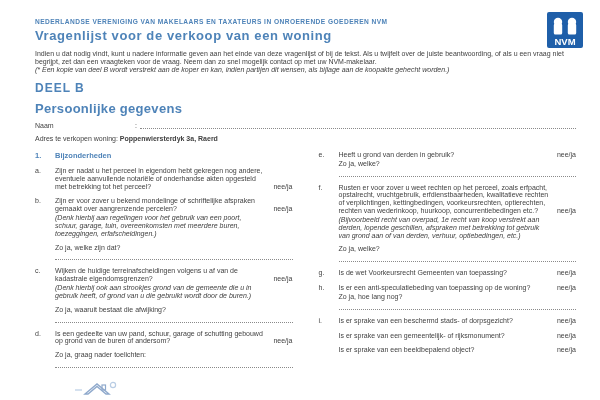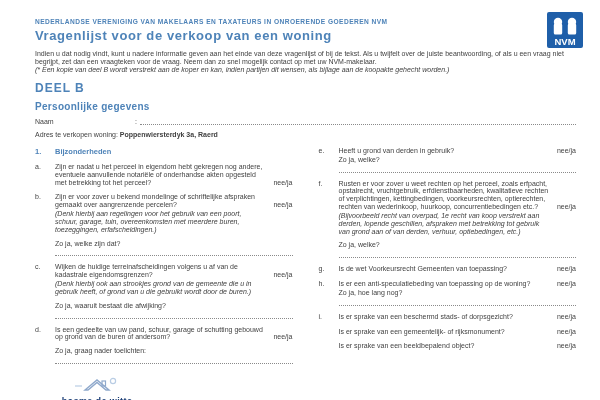--- a/index.html
+++ b/index.html
@@ -13,21 +13,21 @@
     padding-right:60px;margin-top:6px;
   }
   .nvm-logo{position:absolute;top:12px;right:16px;width:38px;height:40px;text-align:right;}
   .page-title{
     font-size:13px;font-weight:bold;color:#4e83b8;letter-spacing:0.6px;
     margin-top:3px;
   }
   .intro{font-size:7px;line-height:1.14;margin-top:7px;padding-right:10px;}
   .intro-note{font-size:7px;line-height:1.14;font-style:italic;padding-right:10px;}
   .part-label{font-size:12px;font-weight:bold;color:#4e83b8;letter-spacing:1px;margin-top:7px;}
-  .personal-heading{font-size:10px;font-weight:bold;color:#4e83b8;letter-spacing:0.3px;margin-top:6px;}
+  .personal-heading{font-size:13px;font-weight:bold;color:#4e83b8;letter-spacing:0.3px;margin-top:6px;}
   .name-row{display:flex;align-items:flex-end;font-size:7px;margin-top:6px;}
   .name-label{width:100px;}
   .name-colon{margin-right:3px;}
   .name-dots{flex:1;border-bottom:1px dotted #8a8a8a;height:5px;}
   .addr-row{font-size:7px;margin-top:6px;}
   .addr-value{font-weight:bold;}
   .cols{display:flex;gap:26px;margin-top:9px;}
   .col{flex:1;min-width:0;}
   .sec-row{display:flex;font-size:7.5px;font-weight:bold;color:#4e83b8;margin-bottom:7px;}
   .sec-num{width:20px;}

